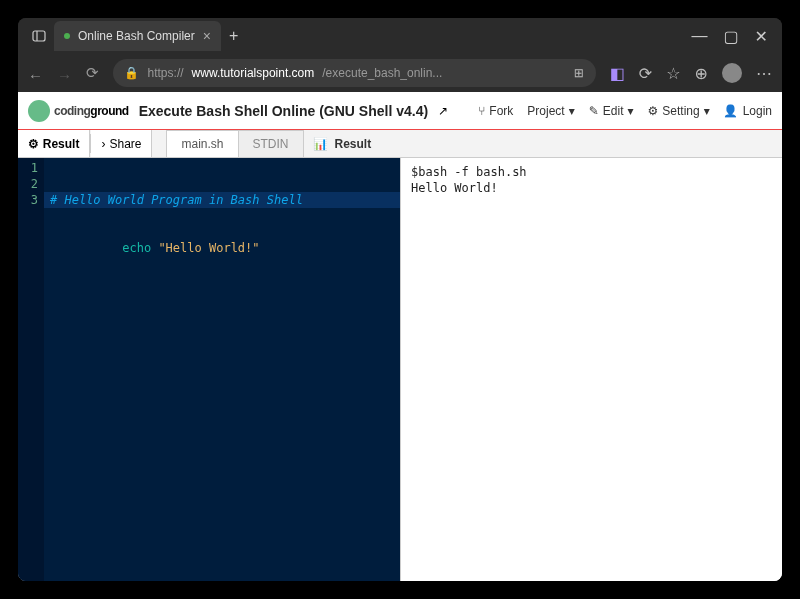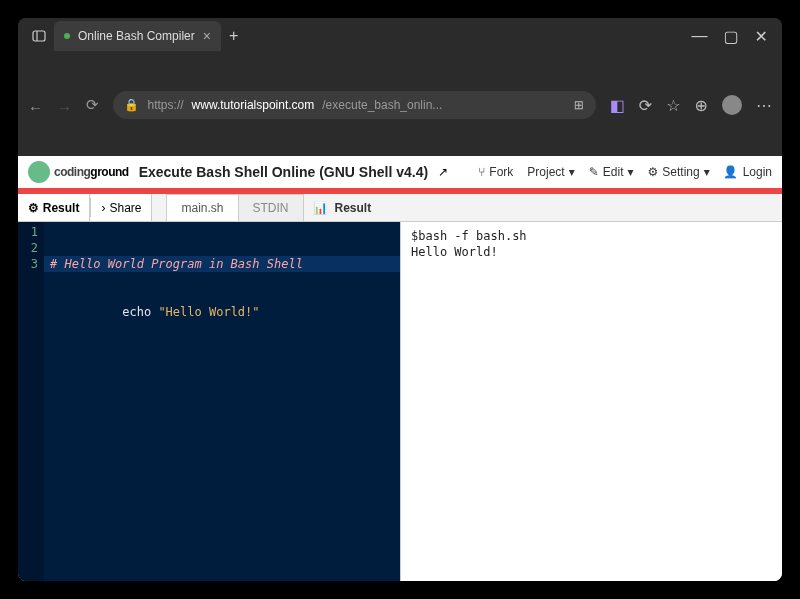--- a/index.html
+++ b/index.html
@@ -1,34 +1,34 @@
 <!DOCTYPE html>
 <html><head>
 <meta charset="utf-8">
 <style>
 * { margin: 0; padding: 0; box-sizing: border-box; }
 body { font-family: -apple-system, BlinkMacSystemFont, "Segoe UI", sans-serif; background: #000; width: 800px; height: 599px; overflow: hidden; }
-.window { position: absolute; top: 18px; left: 18px; right: 18px; bottom: 18px; background: #2b2b2b; border-radius: 8px; overflow: hidden; display: flex; flex-direction: column; gap: 32px; }
+.window { position: absolute; top: 18px; left: 18px; right: 18px; bottom: 18px; background: #2b2b2b; border-radius: 8px; overflow: hidden; display: flex; flex-direction: column; }
 .titlebar { height: 36px; background: #2b2b2b; display: flex; align-items: center; padding: 0 6px; }
 .tb-left { width: 30px; display: flex; justify-content: center; color: #ccc; }
 .tabstrip { display: flex; align-items: center; flex: 1; }
 .tab { height: 30px; background: #3c3c3c; border-radius: 6px 6px 0 0; display: flex; align-items: center; padding: 0 10px; gap: 8px; color: #ddd; font-size: 12px; max-width: 200px; }
 .tab .dot { width: 6px; height: 6px; border-radius: 50%; background: #4caf50; }
 .tab .close { color: #aaa; font-size: 14px; }
 .newtab { color: #ccc; margin-left: 8px; font-size: 16px; }
 .win-controls { display: flex; gap: 16px; color: #ccc; padding: 0 8px; }
 .addrbar { height: 38px; background: #2b2b2b; display: flex; align-items: center; padding: 0 10px; gap: 14px; color: #bbb; }
 .nav-ic { font-size: 15px; color: #999; }
 .urlbox { flex: 1; background: #3c3c3c; border-radius: 16px; height: 28px; display: flex; align-items: center; padding: 0 12px; gap: 8px; font-size: 12px; color: #bbb; overflow: hidden; }
 .urlbox .host { color: #fff; }
 .urlbox .path { color: #999; white-space: nowrap; overflow: hidden; text-overflow: ellipsis; text-align: right; }
 .addr-right { display: flex; gap: 14px; align-items: center; }
 .avatar { width: 20px; height: 20px; border-radius: 50%; background: #888; }
 .page { flex: 1; background: #fff; display: flex; flex-direction: column; }
-.apphdr { height: 38px; border-bottom: 6px solid #ef4444; display: flex; align-items: center; padding: 0 10px; gap: 10px; }
+.apphdr { height: 38px; border-bottom: 1px solid #ef4444; display: flex; align-items: center; padding: 0 10px; gap: 10px; }
 .logo { display: flex; align-items: center; gap: 4px; }
 .logo-ic { width: 22px; height: 22px; background: #6b8; border-radius: 50%; position: relative; }
 .logo-txt { font-size: 12px; font-weight: bold; letter-spacing: -0.5px; }
 .logo-txt .g { color: #444; }
 .pgtitle { font-weight: bold; font-size: 14px; color: #222; }
 .apphdr-right { margin-left: auto; display: flex; gap: 14px; align-items: center; font-size: 12px; color: #333; }
 .hdr-item { display: flex; align-items: center; gap: 4px; cursor: pointer; }
 .toolbar { height: 28px; background: #f3f3f3; border-bottom: 1px solid #ccc; display: flex; align-items: stretch; }
 .tbtn { display: flex; align-items: center; gap: 4px; padding: 0 10px; font-size: 12px; border-right: 1px solid #ccc; cursor: pointer; background: #fff; }
 .tbtn.exec { font-weight: bold; }
@@ -36,22 +36,22 @@
 .tabs { display: flex; align-items: stretch; margin-left: 6px; padding-left: 8px; }
 .ftab { padding: 0 14px; display: flex; align-items: center; font-size: 12px; border: 1px solid #ccc; border-bottom: none; background: #fff; color: #555; margin-right: -1px; }
 .ftab.inactive { background: #eee; color: #888; }
 .result-hdr { flex: 1; display: flex; align-items: center; padding: 0 10px; font-size: 12px; font-weight: bold; color: #333; gap: 6px; border-left: 1px solid #ccc; }
 .workspace { flex: 1; display: flex; }
 .editor { width: 50%; background: #001d3d; color: #fff; font-family: Consolas, monospace; font-size: 12px; display: flex; }
 .gutter { background: #001530; color: #6a8; width: 26px; text-align: right; padding: 2px 6px 0 0; line-height: 16px; }
 .code { flex: 1; padding: 2px 6px 0; line-height: 16px; white-space: pre; }
 .ln { height: 16px; }
 .hl { background: #083060; display: block; margin: 0 -6px; padding: 0 6px; }
-.comment { color: #fca5a5; font-style: italic; }
-.cmd { color: #e5e5e5; }
+.comment { color: #0ea5e9; font-style: italic; }
+.cmd { color: #14b8a6; }
 .str { color: #e6b566; }
 .output { width: 50%; background: #fff; border-left: 1px solid #ccc; font-family: Consolas, monospace; font-size: 12px; padding: 6px 10px; color: #222; line-height: 16px; white-space: pre; }
 svg { display: block; }
 </style>
 </head>
 <body>
 
 <div class="window">
 
   <div class="titlebar">

